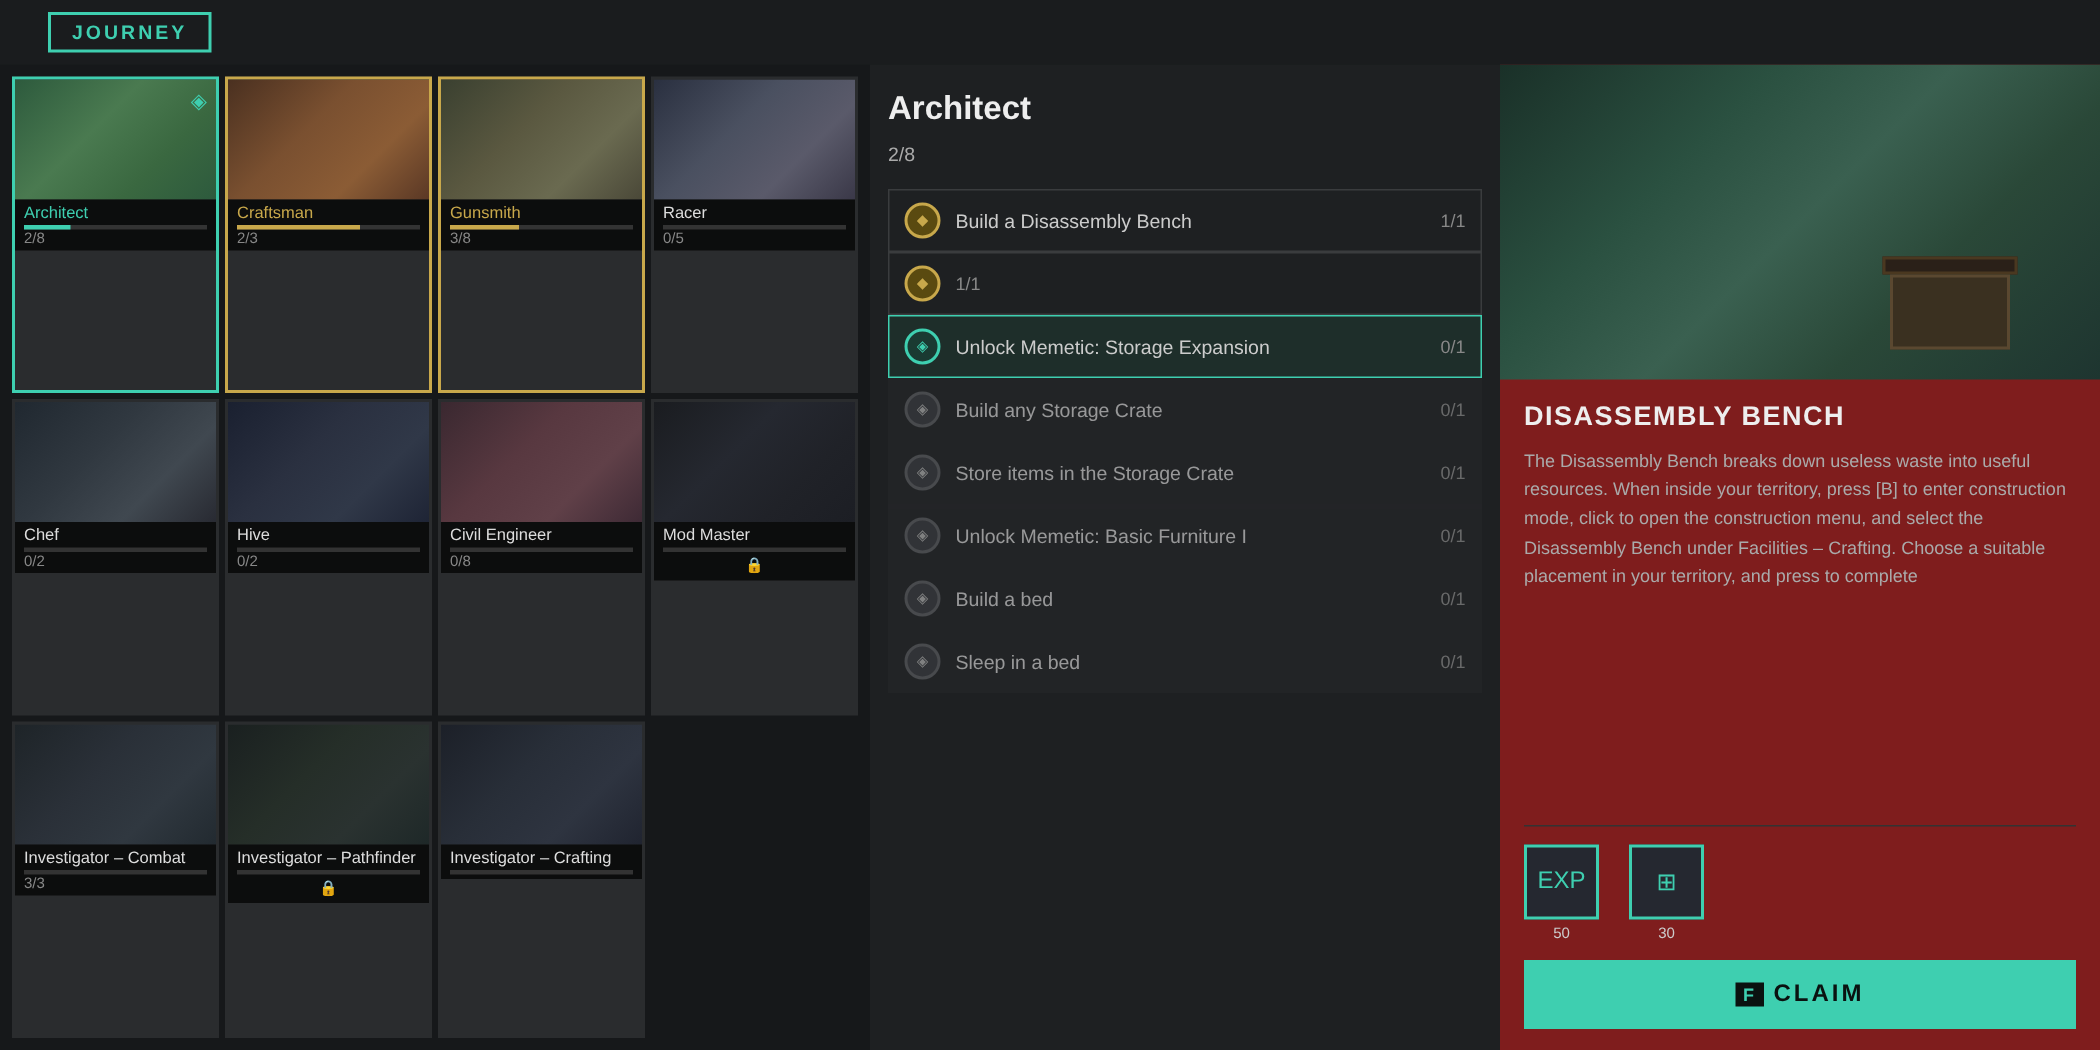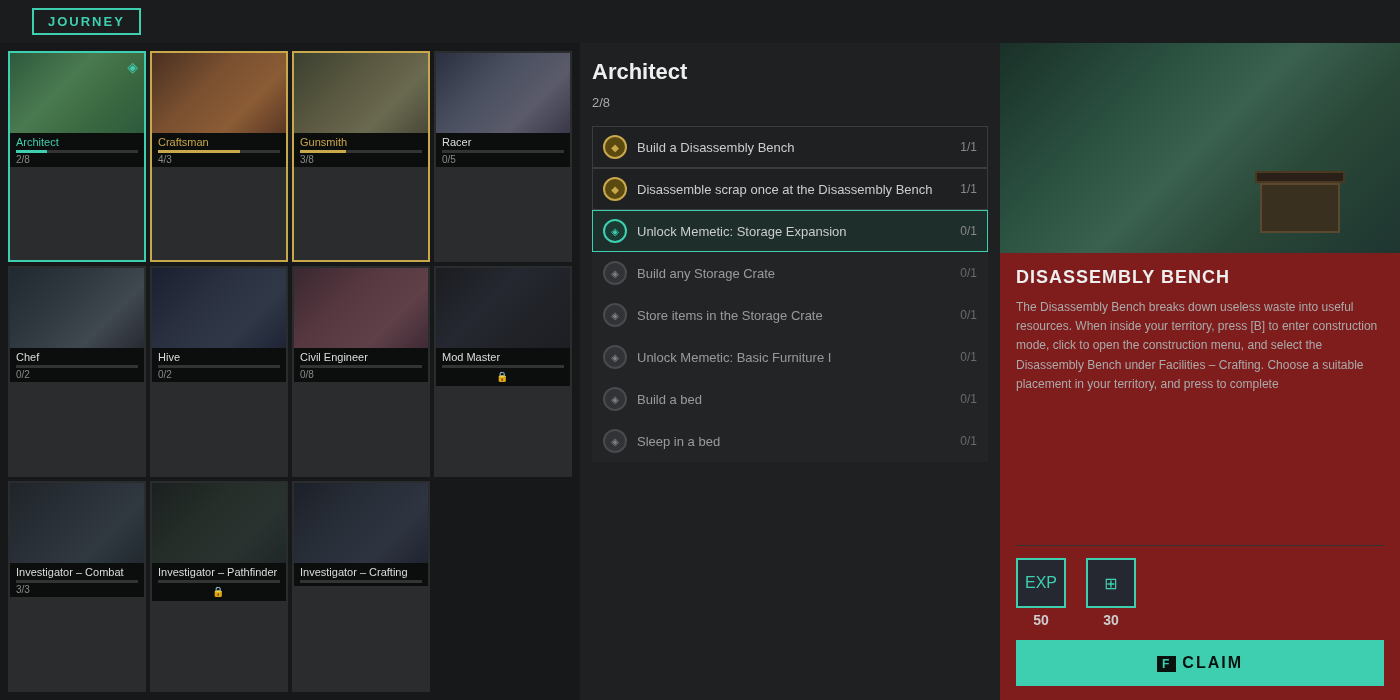--- a/index.html
+++ b/index.html
@@ -293,24 +293,23 @@
       display: flex;
       align-items: center;
       justify-content: center;
       font-size: 16px;
       color: #3ecfb0;
     }
     .reward-icon-box.teal-border {
       border-color: #3ecfb0;
     }
     .reward-value {
-      font-size: 14px;
+      font-size: 10px;
       color: #ccc;
       text-align: center;
-      font-weight: bold;
     }
 
     .claim-button {
       background: #3ecfb0;
       color: #0a1210;
       font-size: 16px;
       font-weight: bold;
       letter-spacing: 2px;
       text-transform: uppercase;
       border: none;
@@ -362,21 +361,21 @@
   </div>
       <div class="card yellow-border">
     <div class="card-bg bg-craftsman">
       
     </div>
     <div class="card-bottom">
       <div class="card-name yellow">Craftsman</div>
       <div class="progress-bar-wrap">
         <div class="progress-bar-fill " style="width:67%"></div>
       </div>
-      <div class="card-score">4/3</div>
+      <div class="card-score">2/3</div>
     </div>
   </div>
       <div class="card yellow-border">
     <div class="card-bg bg-gunsmith">
       
     </div>
     <div class="card-bottom">
       <div class="card-name yellow">Gunsmith</div>
       <div class="progress-bar-wrap">
         <div class="progress-bar-fill " style="width:38%"></div>
@@ -486,21 +485,20 @@
     <div class="tasks-title">Architect</div>
     <div class="tasks-subtitle">2/8</div>
     <div id="task-list">
         <div class="task-row completed-task">
     <div class="task-icon gold">◆</div>
     <div class="task-label">Build a Disassembly Bench</div>
     <div class="task-count">1/1</div>
   </div>
         <div class="task-row completed-task">
     <div class="task-icon gold">◆</div>
-    <div class="task-label">Disassemble scrap once at the Disassembly Bench</div>
     <div class="task-count">1/1</div>
   </div>
         <div class="task-row active-task">
     <div class="task-icon teal">◈</div>
     <div class="task-label">Unlock Memetic: Storage Expansion</div>
     <div class="task-count">0/1</div>
   </div>
         <div class="task-row locked-task">
     <div class="task-icon">◈</div>
     <div class="task-label">Build any Storage Crate</div>

